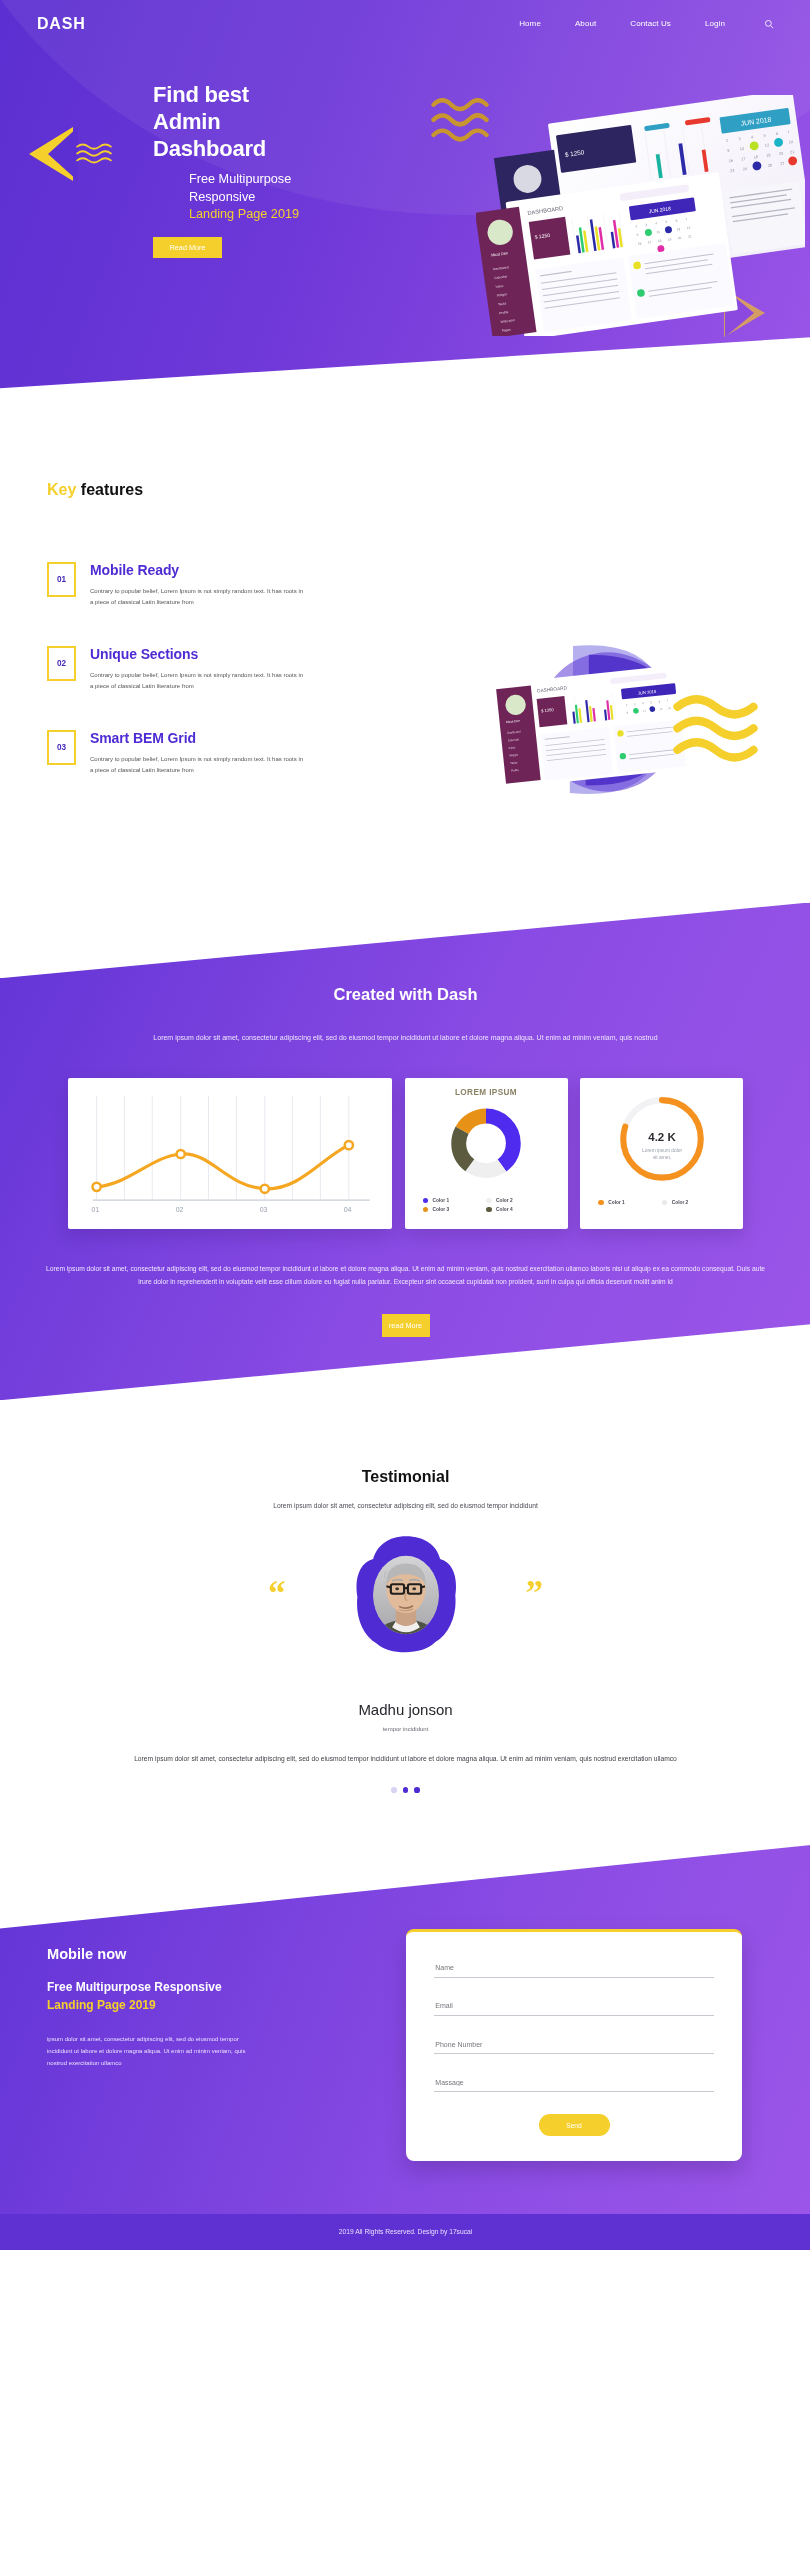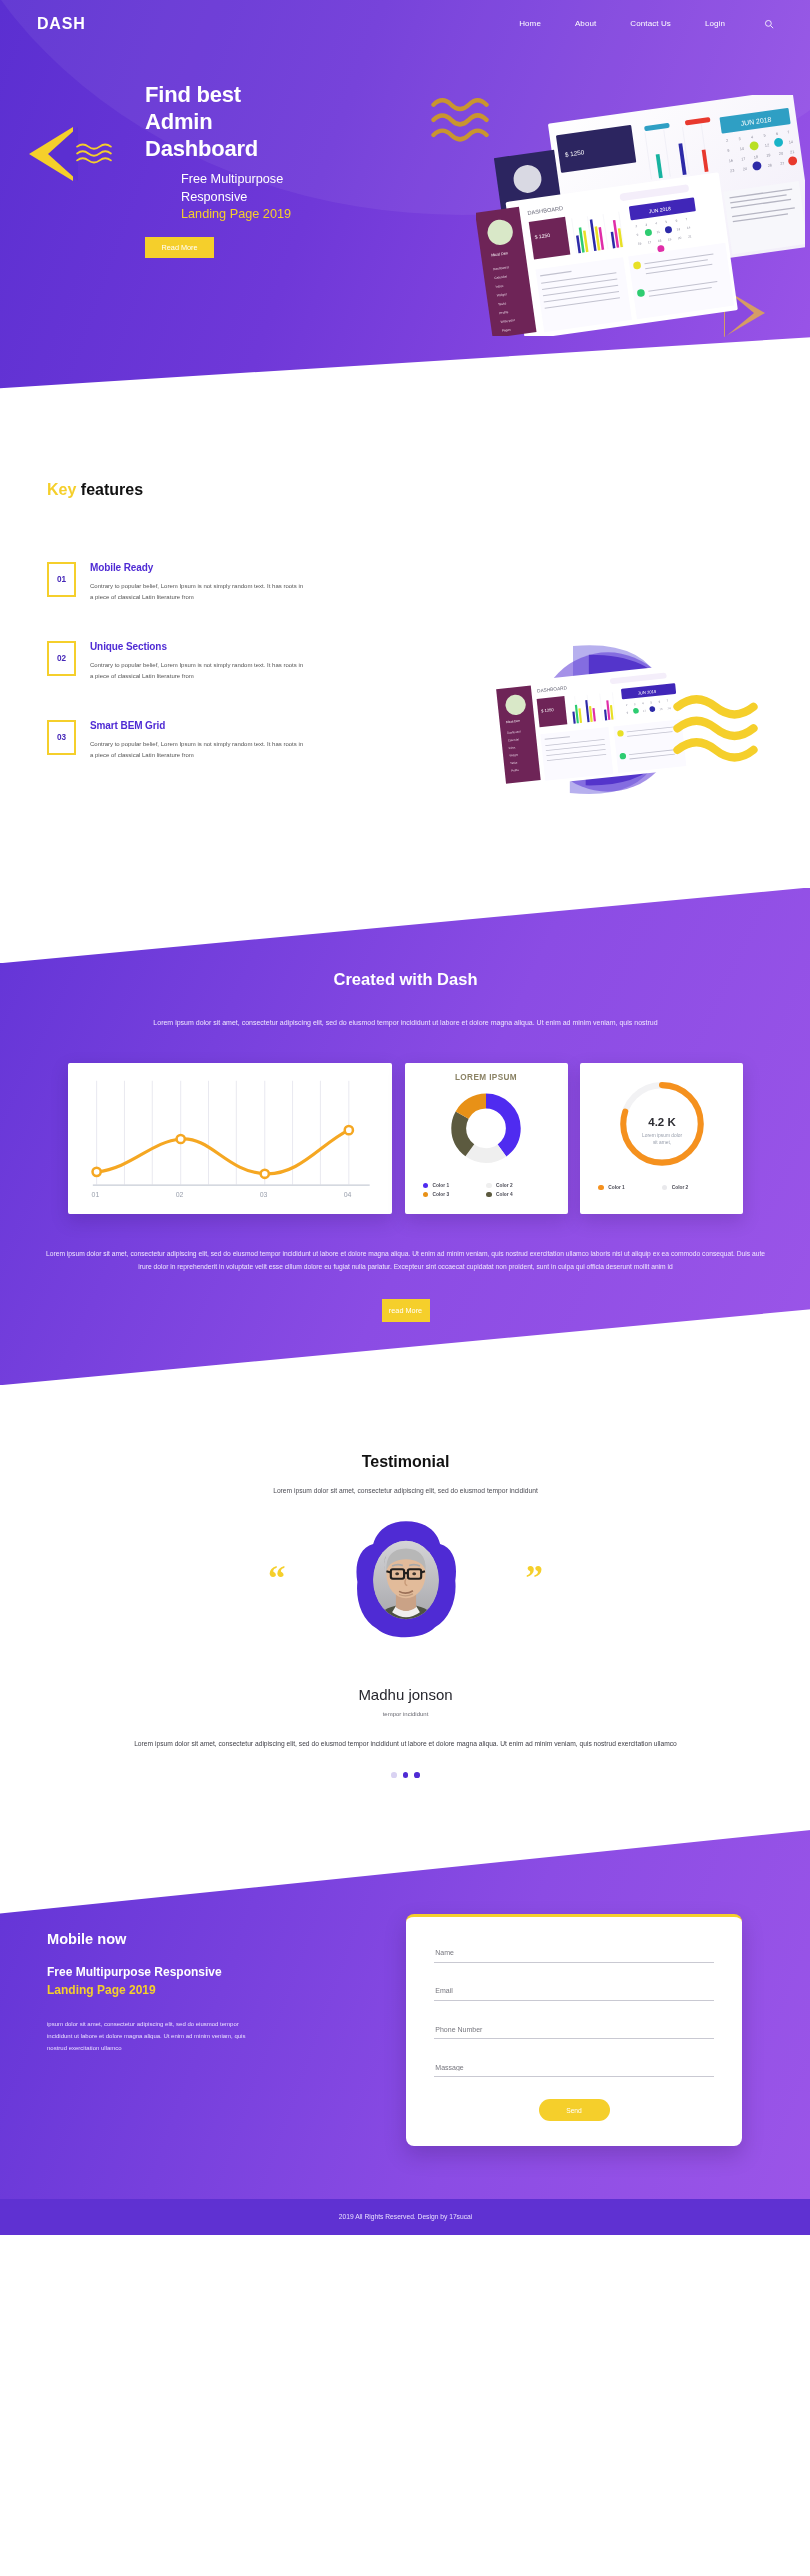--- a/index.html
+++ b/index.html
@@ -40,21 +40,21 @@
   .logo {
     color: #fff; font-weight: 800; font-size: 16px; letter-spacing: 0.8px;
   }
   .nav { display: flex; align-items: center; gap: 34px; }
   .nav a {
     color: #fff; font-size: 8px; text-decoration: none; letter-spacing: 0.1px;
   }
   .search-ico { width: 10px; height: 10px; margin-left: 5px; display:block; }
 
   .hero-content {
-    position: absolute; left: 4px; top: 82px; width: 418px; z-index: 6;
+    position: absolute; left: 12px; top: 82px; width: 418px; z-index: 6;
     padding-left: 141px;
   }
   .hero h1 {
     color: #fff; font-size: 22px; line-height: 1.22; font-weight: 800;
     letter-spacing: -0.2px;
   }
   .hero-sub {
     color: #fff; font-size: 12.7px; line-height: 1.34; margin-top: 9px;
     font-weight: 400;
     margin-left: 36px;
@@ -99,21 +99,21 @@
     padding-left: 47px; font-size: 16px; font-weight: 800; color: #111;
   }
   .section-title-left .hl { color: #f5cf2b; }
   .feat-list { margin-top: 63px; padding-left: 47px; width: 418px; }
   .feat-row { display: flex; gap: 14px; margin-bottom: 37px; }
   .feat-num {
     flex: 0 0 auto; width: 29px; height: 35px; border: 2.5px solid #f5cf2b;
     display: flex; align-items: center; justify-content: center;
     color: #4527b8; font-size: 8.2px; font-weight: 600;
   }
-  .feat-title { font-size: 10px; font-weight: 800; color: #4f2bd4; letter-spacing: -0.1px; }
+  .feat-title { font-size: 14px; font-weight: 800; color: #4f2bd4; letter-spacing: -0.1px; }
   .feat-desc { margin-top: 7.6px; font-size: 6px; line-height: 1.95; color: #555; max-width: 215px; }
   .feat-art { position: absolute; right: 6.3px; top: 209px; width: 298px; height: 190px; }
 
   
   .created {
     position: relative; width: 811px; background: linear-gradient(115deg,#6334d6 0%, #8b4ce4 55%, #9b55e8 100%);
     padding: 82px 0 63px; overflow: hidden;
   }
   .created-top-cut {
     position: absolute; top: -0.6px; left: 0; width: 811px; height: 76px; background: #fff;

